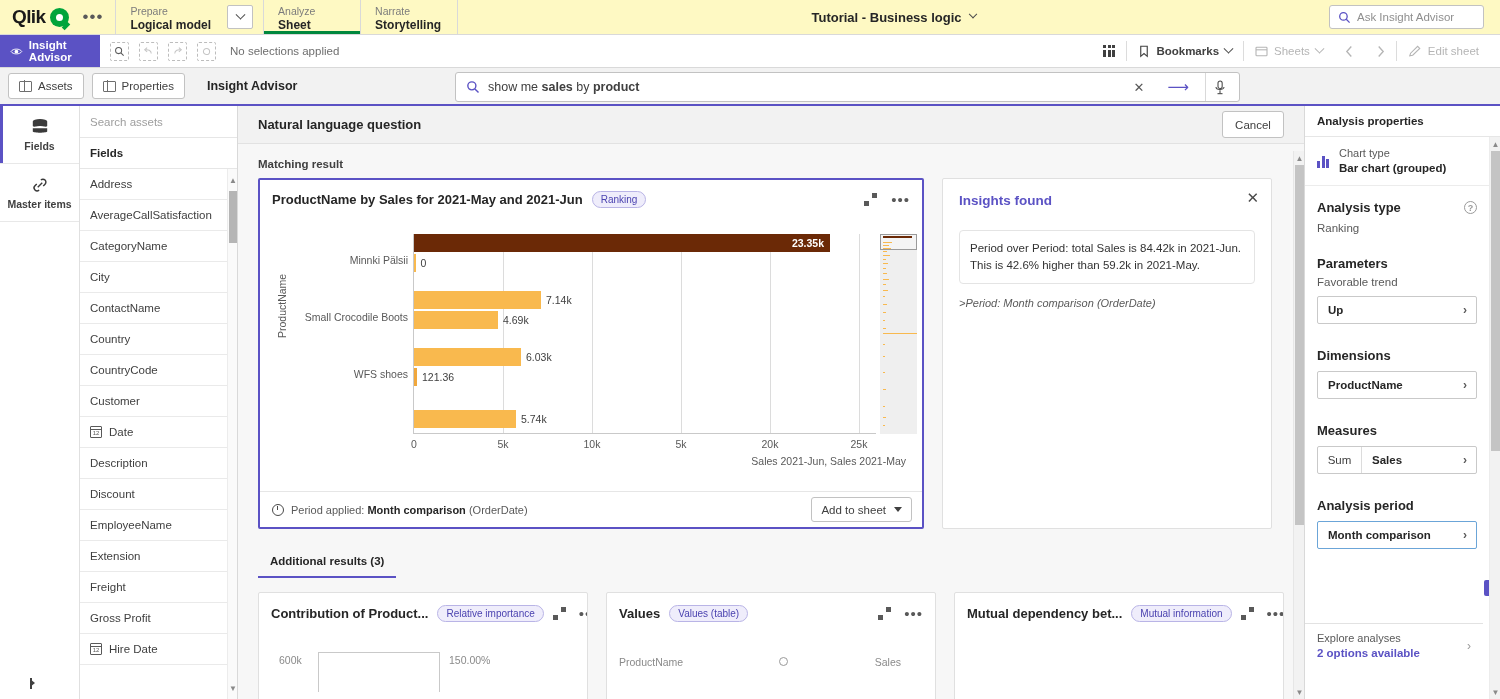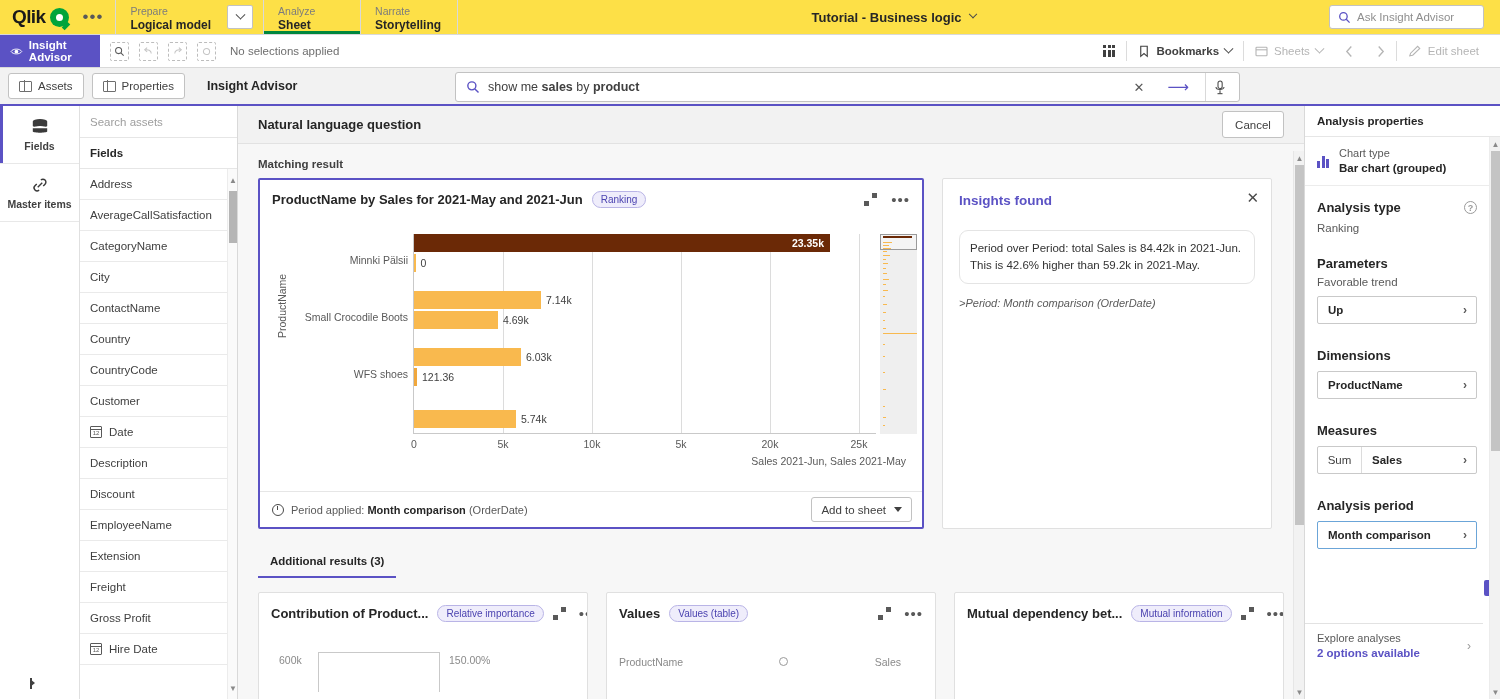--- a/index.html
+++ b/index.html
@@ -10,21 +10,21 @@
     font-size: 12px;
     color: #404040;
     background: #ffffff;
     overflow: hidden;
   }
   .app { position: relative; width: 1500px; height: 699px; }
 
   
   .topbar {
     position: absolute; left: 0; top: 0; width: 1500px; height: 35px;
-    background: #fde047; border-bottom: 1px solid #d9d9d9;
+    background: #fef9c3; border-bottom: 1px solid #d9d9d9;
     display: flex; align-items: stretch;
   }
   .qlik-logo {
     display: flex; align-items: center; padding: 0 10px 0 12px; gap: 2px;
   }
   .qlik-word { font-size: 19px; font-weight: 700; color: #1a1a1a; letter-spacing: -0.6px; }
   .qlik-q {
     width: 19px; height: 19px; border-radius: 50%;
     background: #00a43b; position: relative; margin-left: 2px;
   }
@@ -296,21 +296,21 @@
   
   .insights-card {
     width: 330px; height: 351px; background: #fff; border: 1px solid #e0e0e0;
     border-radius: 2px; position: relative; padding: 14px 16px;
   }
   .ins-title { font-size: 13.5px; font-weight: 700; color: #5b52c4; }
   .ins-close {
     position: absolute; right: 12px; top: 11px; font-size: 15px; color: #4a4a4a; cursor: pointer; line-height: 1;
   }
   .ins-box {
-    margin-top: 22px; border: 1px solid #e4e4e4; border-radius: 9px; padding: 9px 10px;
+    margin-top: 22px; border: 1px solid #e4e4e4; border-radius: 4px; padding: 9px 10px;
     font-size: 11.5px; line-height: 17px; color: #333;
   }
   .ins-note { margin-top: 13px; font-size: 11px; font-style: italic; color: #5a5a5a; }
 
   
   .addl-tabs { margin-top: 20px; }
   .addl-tab {
     display: inline-block; font-size: 11.5px; font-weight: 700; color: #262626;
     padding: 6px 12px 9px 12px; border-bottom: 2.5px solid #5b52c4; cursor: pointer;
   }

